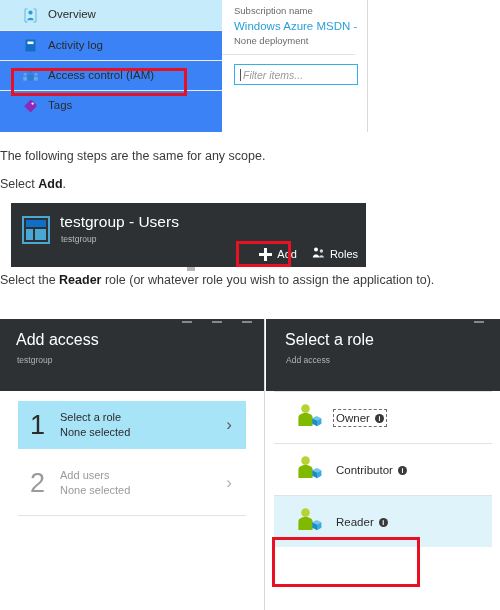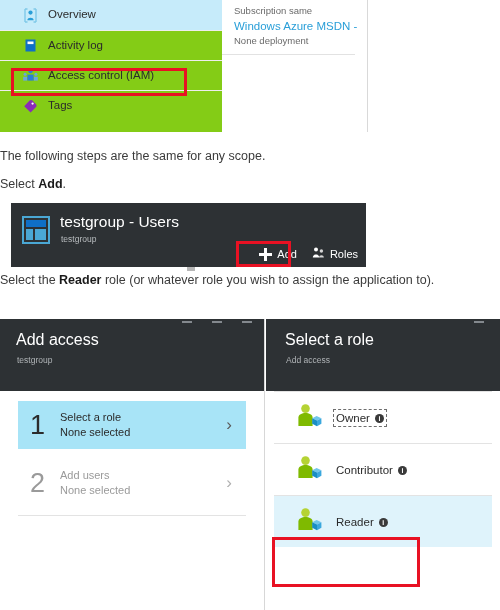--- a/index.html
+++ b/index.html
@@ -9,21 +9,21 @@
     font-family: "Liberation Sans", sans-serif;
     color: #333333;
     overflow: hidden;
   }
   .page { position: relative; width: 500px; height: 610px; }
 
   
   .fig1 { position: absolute; left: 0; top: 0; width: 368px; height: 132px; }
   .fig1 .nav {
     position: absolute; left: 0; top: 0; width: 244px; height: 132px;
-    background: #84cc16; border-right: 6px solid #22c55e;
+    background: #3b82f6; border-right: 6px solid #22c55e;
   }
   .navitem {
     position: relative; display: flex; align-items: center;
     height: 30px; padding-left: 22px;
     font-size: 11.5px; color: #2b2b2b; white-space: nowrap;
   }
   .navitem + .navitem { border-top: 1px solid #ededed; }
   .navitem.sel { background: #c6ebfa; }
   .navitem .ico {
     width: 17px; height: 17px; margin-right: 9px;
@@ -187,24 +187,28 @@
           <svg width="17" height="17" viewBox="0 0 17 17">
             <path d="M2.2 9.2 L7.6 3.6 C8.4 2.8 9.6 2.8 10.4 3.6 L14 7.2 C14.8 8 14.8 9.2 14 10 L8.6 15.4 Z" fill="#8b2bb8"></path>
             <circle cx="10.6" cy="6.6" r="1.15" fill="#ffffff"></circle>
           </svg>
         </span>
         <span class="lbl">Tags</span>
       </div>
     </div>
 
     <div class="props">
-      <div class="prop-k">Subscription same</div>
+      <div class="prop-k">Subscription name</div>
       <div class="prop-v">Windows Azure MSDN -</div>
       <div class="prop-k">None deployment</div>
       <div class="sep"></div>
+      <div class="filterbox">
+        <span class="caretbar"></span>
+        <span>Filter items...</span>
+      </div>
     </div>
 
     <div class="redbox" id="rb-iam"></div>
   </div>
 
   <div class="prose" id="p1">The following steps are the same for any scope.</div>
 
   <div class="prose" id="p2">
     <span>Select </span><b>Add</b><span>.</span>
   </div>

